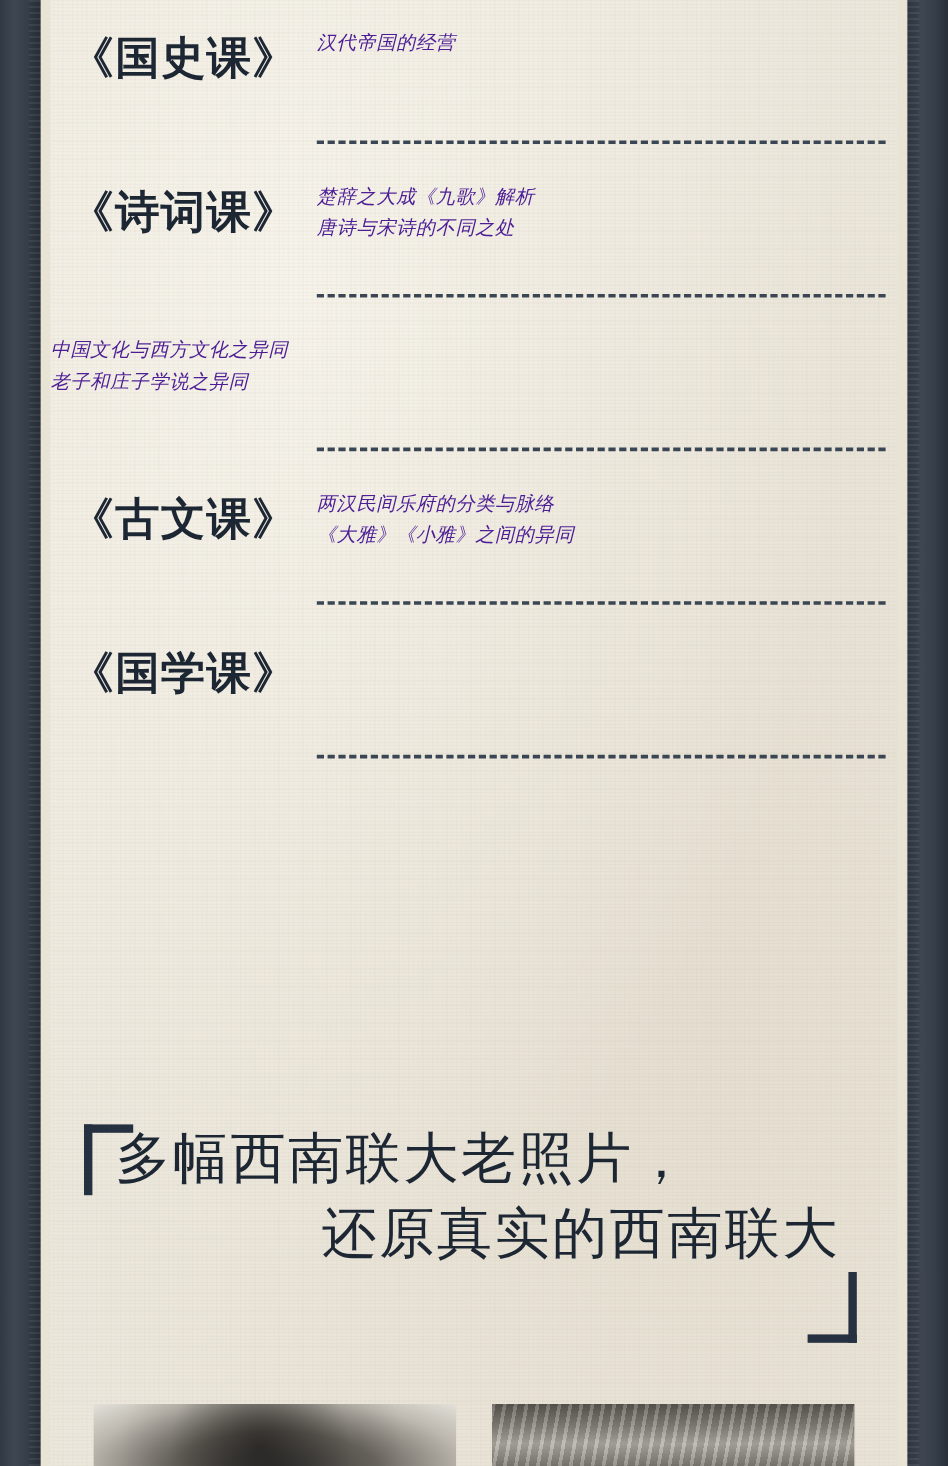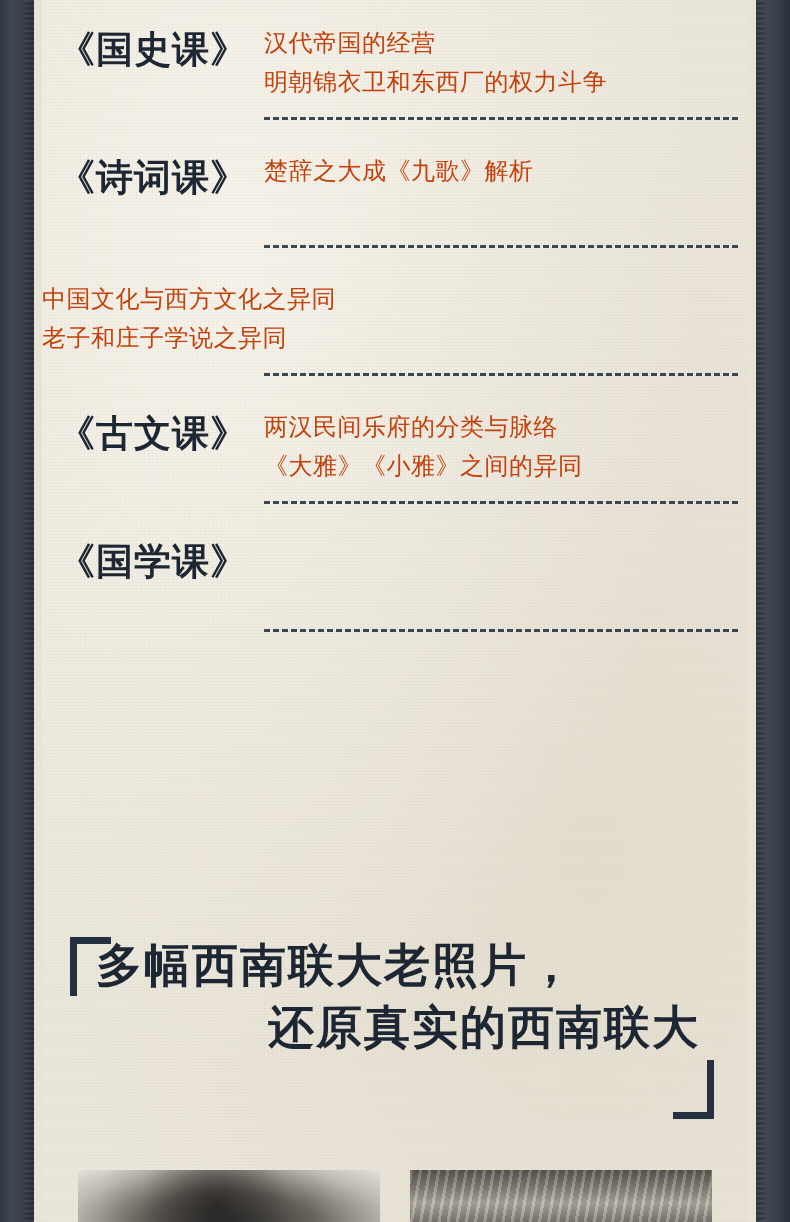--- a/index.html
+++ b/index.html
@@ -90,26 +90,27 @@
     padding-top: 36px;
     text-align: center;
     font-family: "Liberation Serif", "DejaVu Serif", serif;
   }
   .course-topics {
     flex: 1 1 auto;
     padding-top: 32px;
     position: relative;
   }
   .course-topics .topic {
-    font-size: 24px;
+    font-size: 16px;
     line-height: 1.62;
-    color: #c2410c;
+    color: #4c1d95;
     letter-spacing: 0.5px;
     font-family: "Liberation Sans", "DejaVu Sans", sans-serif;
     white-space: nowrap;
+    font-style: italic;
   }
   .dashed-rule {
     position: absolute;
     left: 222px;
     right: 10px;
     bottom: 0;
     height: 0;
     border-top: 3px dashed #3a4653;
   }
 
@@ -134,21 +135,21 @@
     position: absolute;
     right: 24px;
     bottom: 6px;
     width: 34px;
     height: 52px;
     border-right: 7px solid #253040;
     border-bottom: 7px solid #253040;
   }
   .headline-line {
     font-size: 46px;
-    font-weight: 700;
+    font-weight: 400;
     letter-spacing: 2px;
     color: #1d2733;
     line-height: 1.34;
     font-family: "Liberation Serif", "DejaVu Serif", serif;
   }
   .headline-line.l1 {
     position: absolute;
     left: 26px;
     top: 10px;
   }
@@ -208,30 +209,30 @@
 
 <div class="content">
 
   <div class="course-list">
 
     <div class="course-row">
 
       <div class="course-title">《国史课》</div>
       <div class="course-topics">
         <div class="topic">汉代帝国的经营</div>
-        <div class="topic">明朝锦衣卫和东西厂的权力斗争</div>
       </div>
       <div class="dashed-rule"></div>
     </div>
 
 
     <div class="course-row">
       <div class="course-title">《诗词课》</div>
       <div class="course-topics">
         <div class="topic">楚辞之大成《九歌》解析</div>
+        <div class="topic">唐诗与宋诗的不同之处</div>
       </div>
       <div class="dashed-rule"></div>
     </div>
 
     <div class="course-row">
       <div class="course-topics">
         <div class="topic">中国文化与西方文化之异同</div>
         <div class="topic">老子和庄子学说之异同</div>
       </div>
       <div class="dashed-rule"></div>

